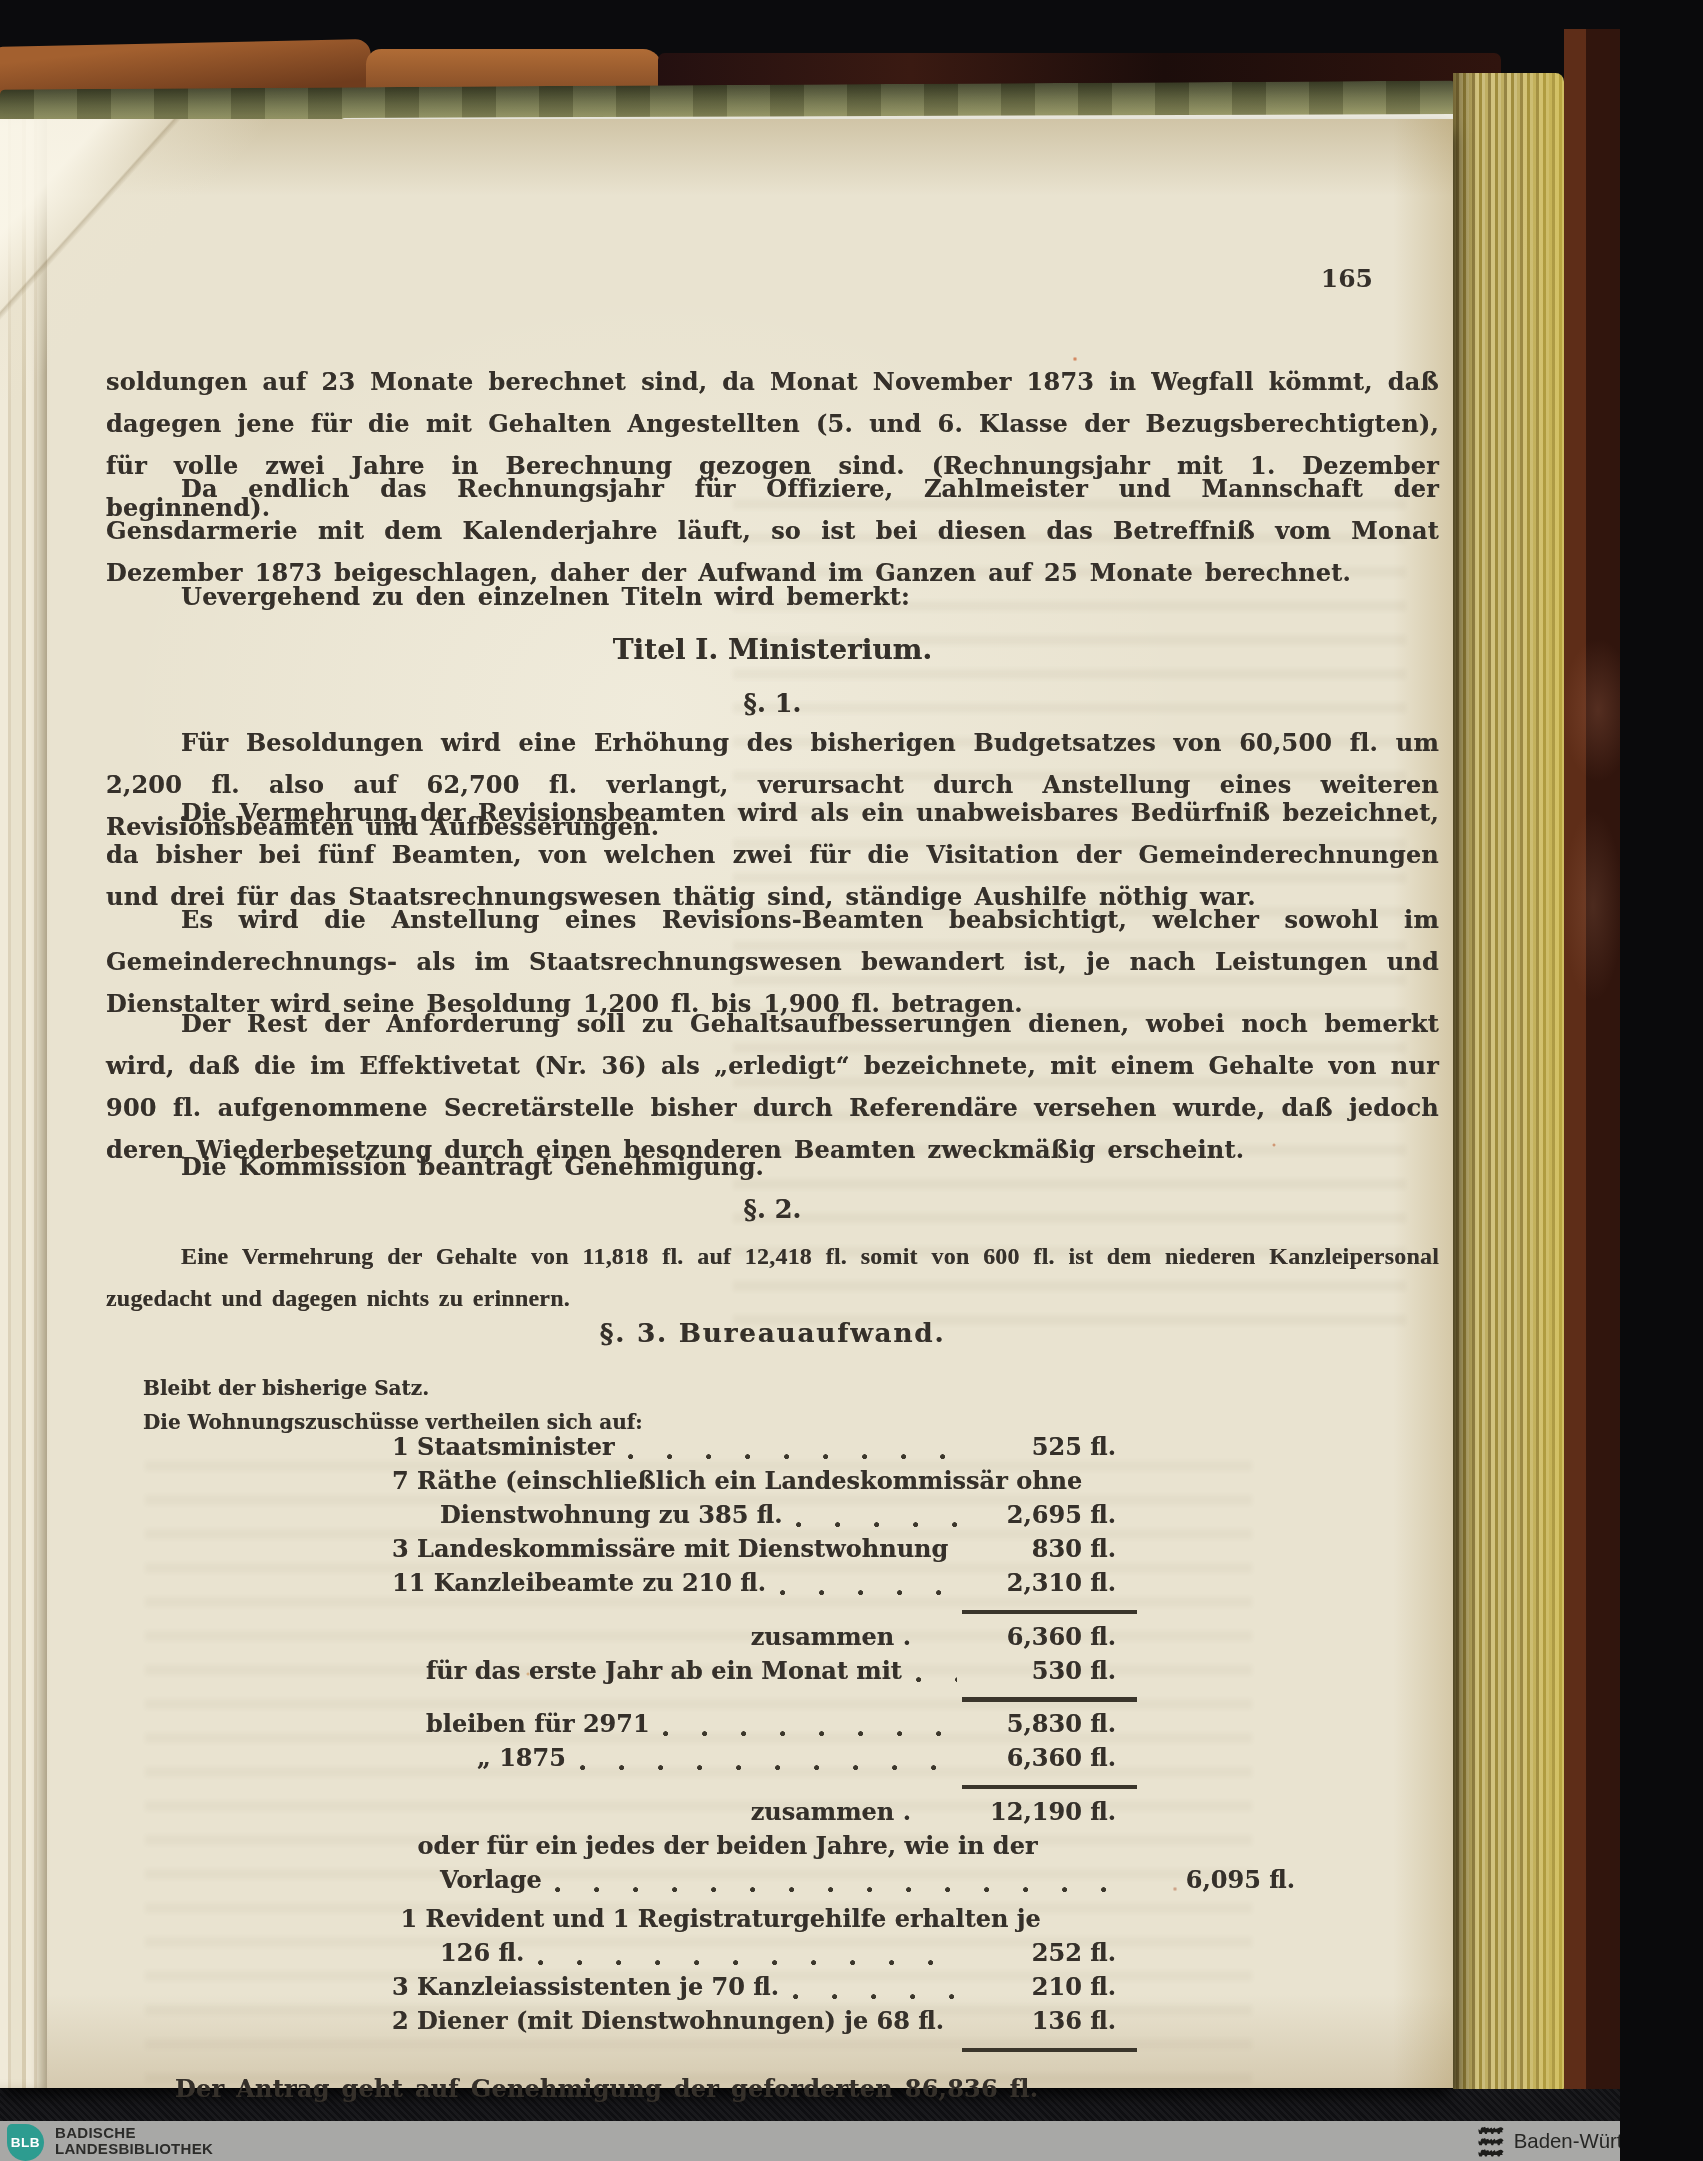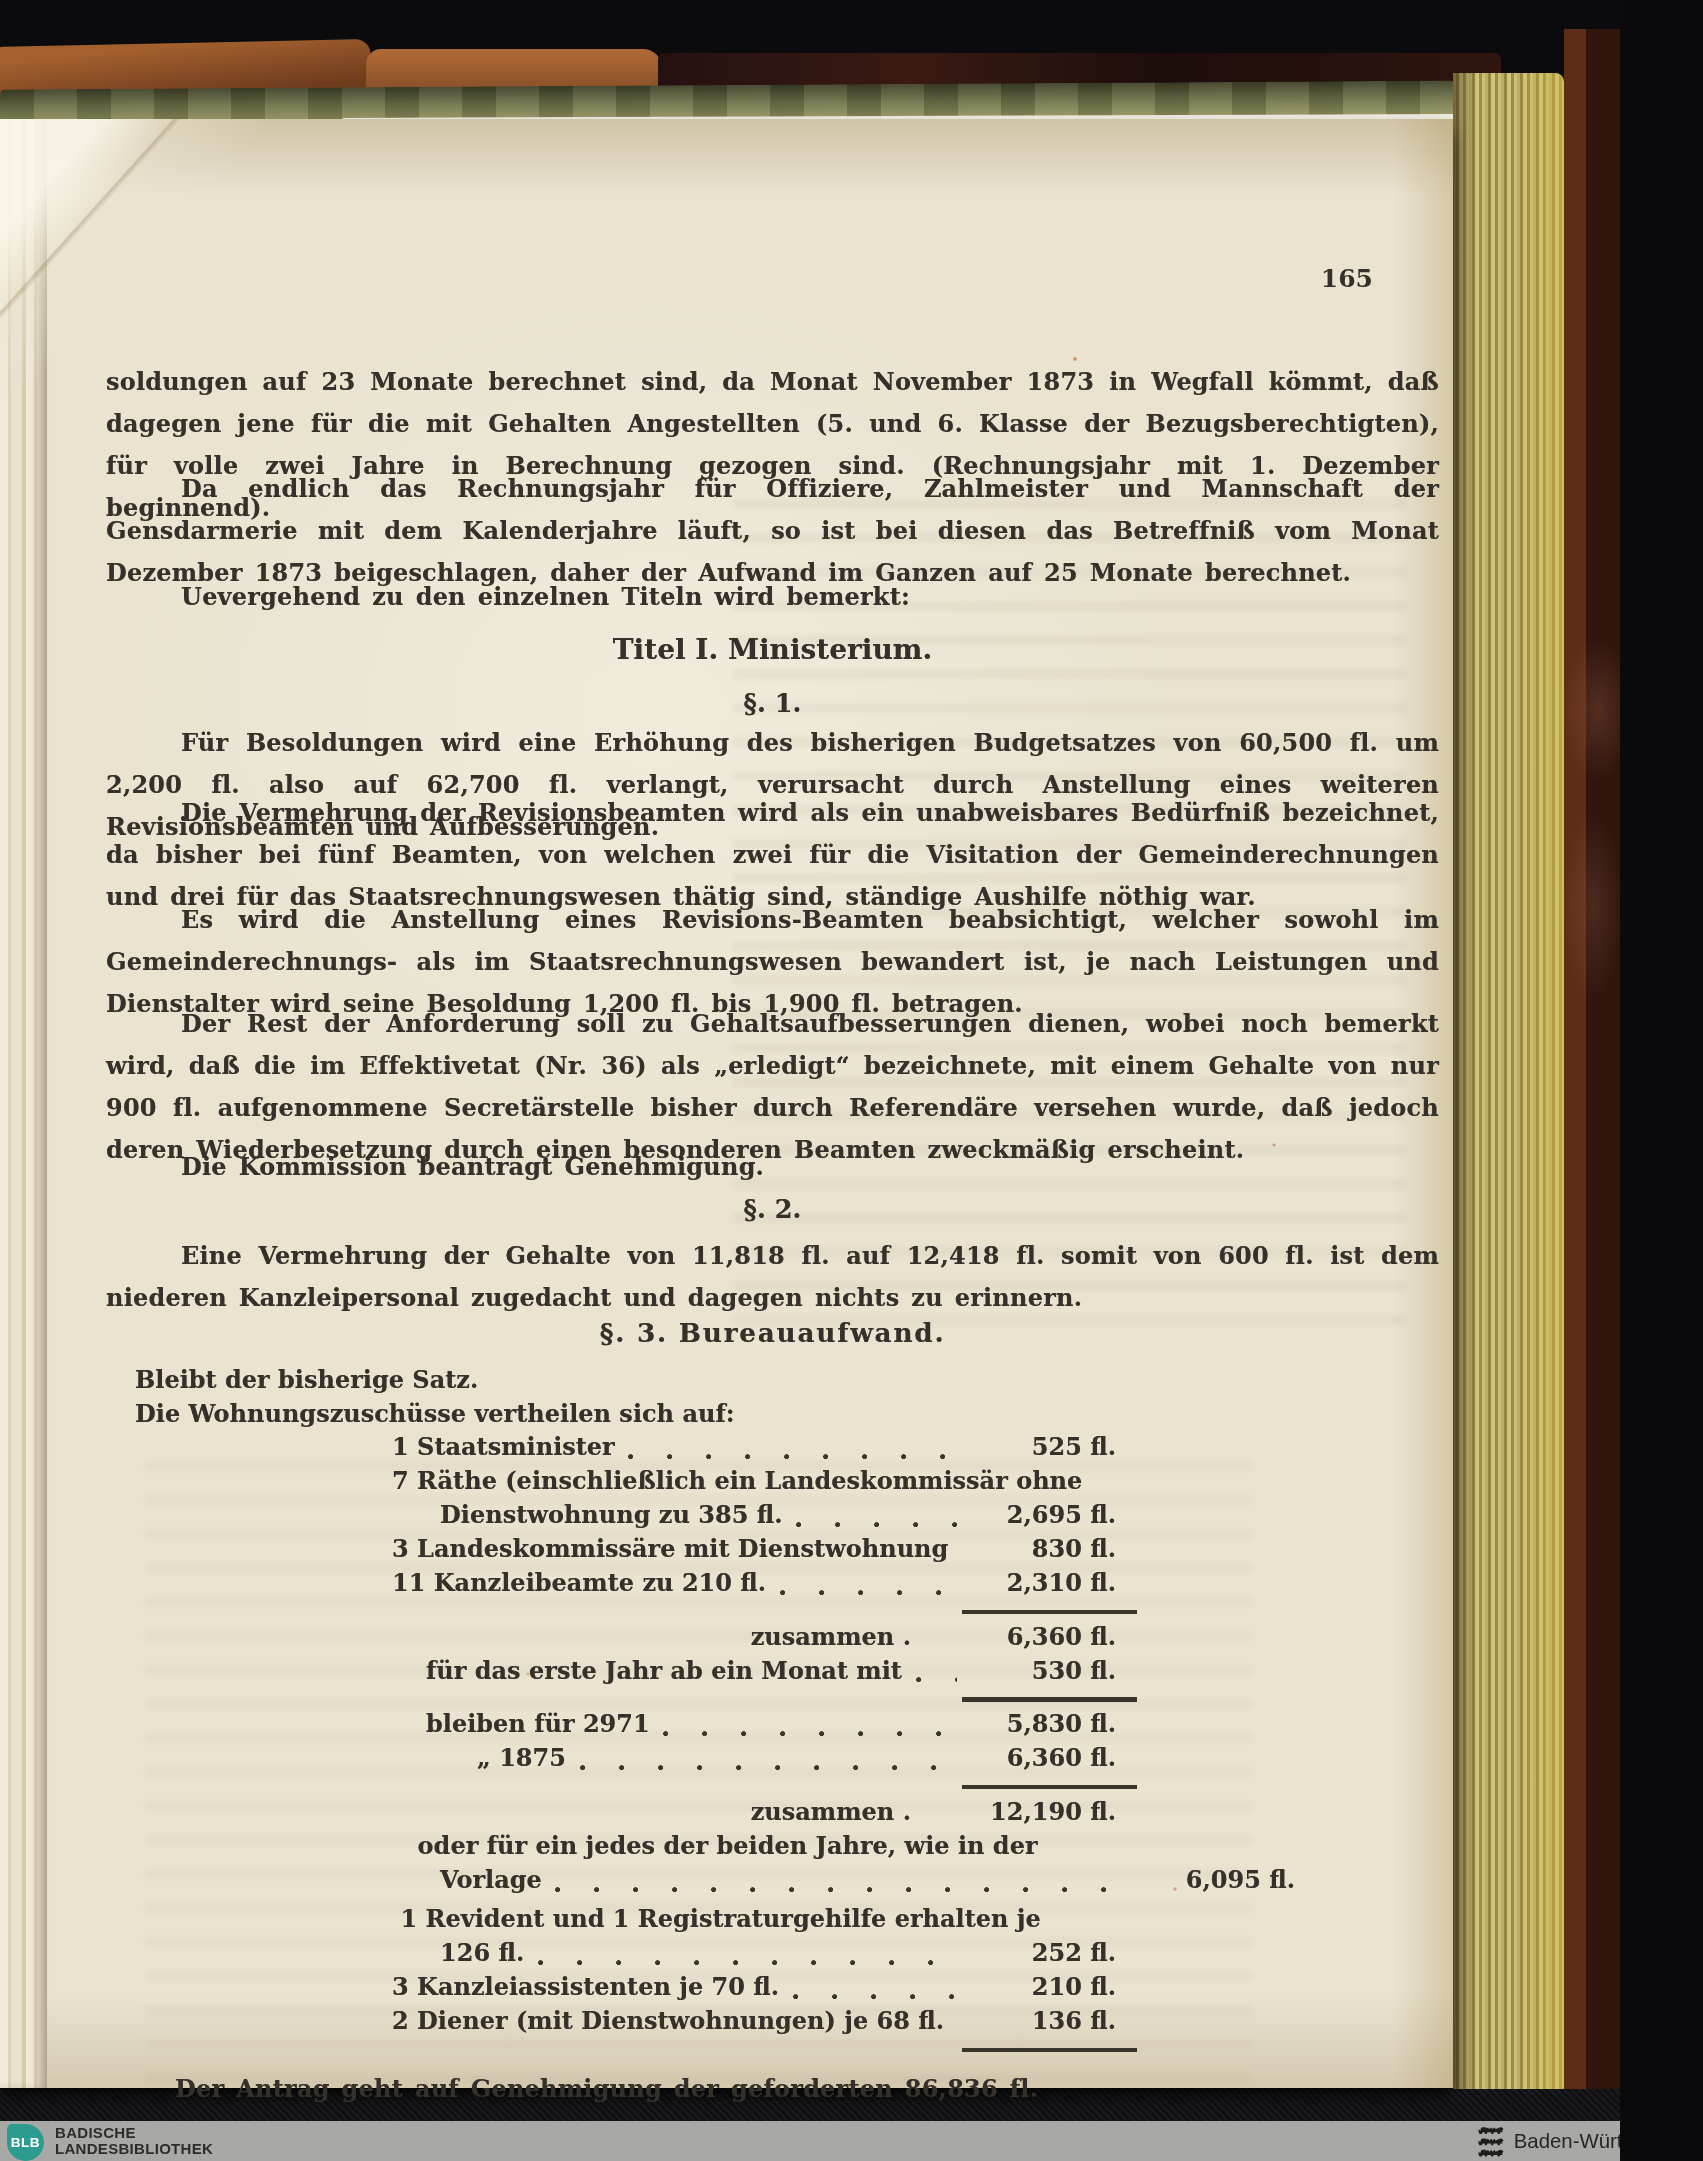--- a/index.html
+++ b/index.html
@@ -66,30 +66,30 @@
 
   
   .pagenum{position:absolute;left:1312px;top:145px;width:61px;margin:0;text-align:right;
     font-size:25px;font-weight:700;color:#35302a;}
   .body{position:absolute;left:106px;width:1333px;margin:0;font-size:24px;line-height:42px;
     font-weight:700;color:#35302a;text-align:justify;letter-spacing:0.2px;word-spacing:3.4px;
     text-shadow:0 0 0.5px rgba(53,48,42,.55);}
   .indent{text-indent:75px;}
   .head{position:absolute;left:106px;width:1333px;margin:0;text-align:center;font-weight:700;
     color:#35302a;text-shadow:0 0 0.5px rgba(53,48,42,.55);}
-  .note{position:absolute;left:135px;margin:0;font-size:24px;line-height:34px;font-weight:700;
+  .note{position:absolute;left:135px;margin:8px;font-size:20px;line-height:34px;font-weight:700;
     color:#35302a;text-shadow:0 0 0.5px rgba(53,48,42,.55);}
 
   .pos-p1{top:242px;}  .pos-p2{top:349px;}  .pos-p3{top:457px;}
   .pos-titel{top:514px;font-size:28px;}
   .pos-s1{top:569px;font-size:25.6px;}
   .pos-s1a{top:603px;} .pos-s1b{top:673px;} .pos-s1c{top:780px;} .pos-s1d{top:884px;}
   .pos-komm{top:1027px;}
   .pos-s2{top:1075px;font-size:25.6px;}
-  .pos-s2a{top:1116px;}
+  .pos-s2a{top:1116px;font-family:Liberation Serif, serif;}
   .pos-s3{top:1198px;font-size:26.4px;letter-spacing:1.7px;}
   .pos-n1{top:1244px;} .pos-n2{top:1278px;}
   .pos-closing{top:1949px;left:175px;width:auto;text-align:left;}
 
   
   .account{position:absolute;left:392px;top:1313px;width:724px;font-size:24px;font-weight:700;
     color:#35302a;text-shadow:0 0 0.5px rgba(53,48,42,.55);}
   .acct-row{display:flex;align-items:baseline;height:34px;}
   .acct-row .lbl{white-space:nowrap;}
   .dots{flex:1 1 auto;align-self:flex-end;height:10.2px;margin:0 13.6px 6px 13.6px;

